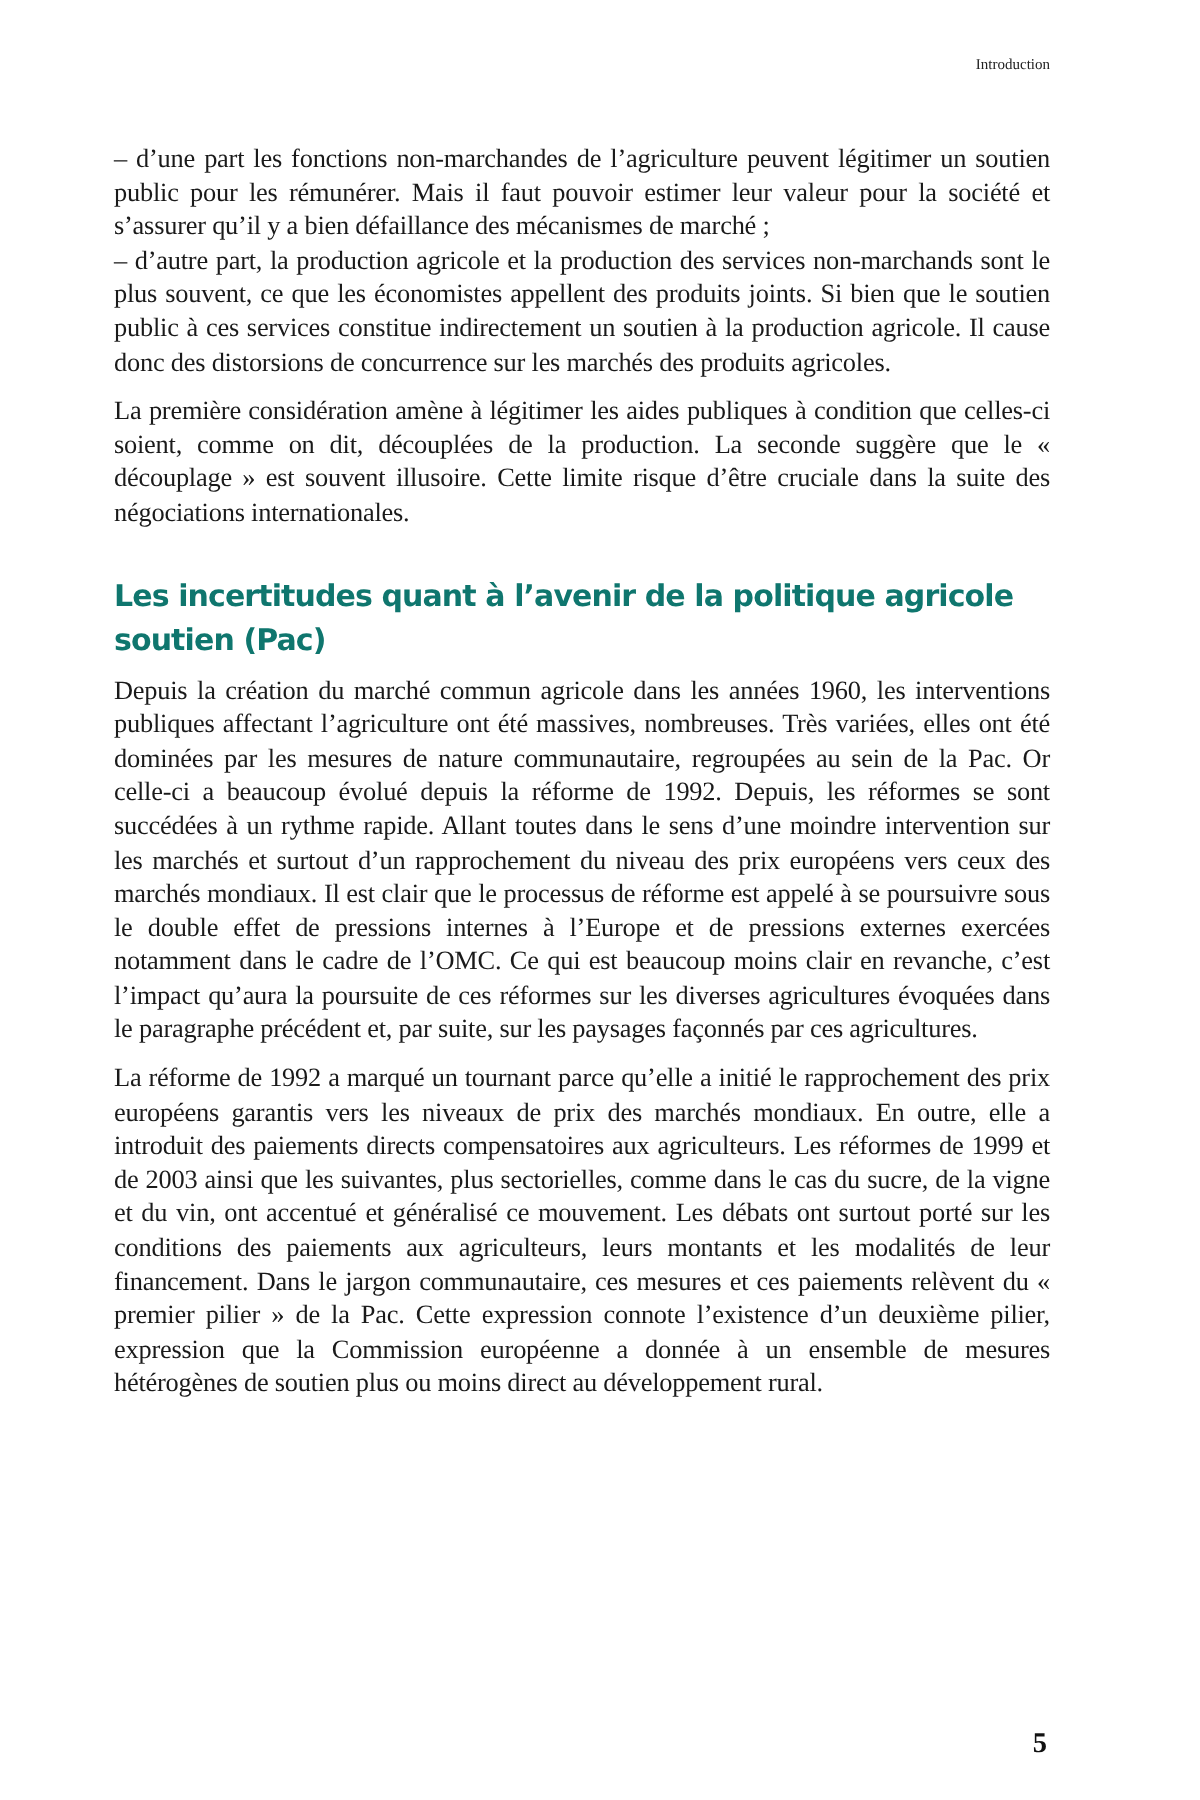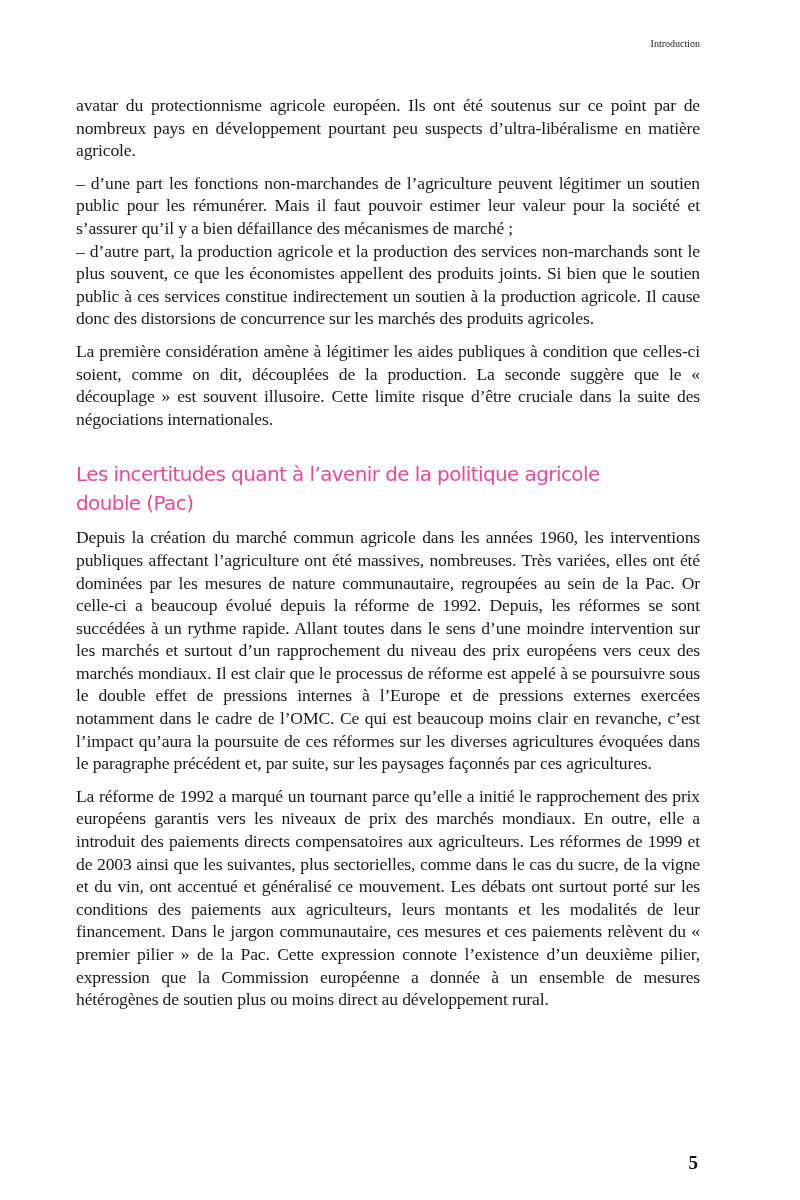--- a/index.html
+++ b/index.html
@@ -11,41 +11,40 @@
     .content {
       position: absolute; top: 94px; left: 76px; width: 624px;
       font-family: "Liberation Serif", serif; font-size: 17.6px; line-height: 22.6px;
       text-align: justify; letter-spacing: -0.15px;
     }
     .content p { margin: 0 0 10px 0; }
     .content p.tight { margin-bottom: 0; }
     .content p.item { margin: 0 0 0 0; }
     .section-title {
       font-family: "DejaVu Sans", sans-serif; font-size: 20px; line-height: 29px;
-      font-weight: normal; text-align: left; margin: 30px 0 8px 0; letter-spacing: -0.6px;
-      color: #ec4899;
+      font-weight: bold; text-align: left; margin: 30px 0 8px 0; letter-spacing: -0.6px;
+      color: #0f766e;
     }
     .page-number {
       position: absolute; top: 1152px; right: 102px;
       font-family: "Liberation Serif", serif; font-size: 19px; font-weight: bold; color: #111;
     }
   </style>
 </head>
 <body>
 
 <div class="running-head">Introduction</div>
 
 <div class="content">
-  <p>avatar du protectionnisme agricole européen. Ils ont été soutenus sur ce point par de nombreux pays en développement pourtant peu suspects d’ultra-libéralisme en matière agricole.</p>
   <p class="item">– d’une part les fonctions non-marchandes de l’agriculture peuvent légitimer un soutien public pour les rémunérer. Mais il faut pouvoir estimer leur valeur pour la société et s’assurer qu’il y a bien défaillance des mécanismes de marché ;</p>
   <p>– d’autre part, la production agricole et la production des services non-marchands sont le plus souvent, ce que les économistes appellent des produits joints. Si bien que le soutien public à ces services constitue indirectement un soutien à la production agricole. Il cause donc des distorsions de concurrence sur les marchés des produits agricoles.</p>
   <p>La première considération amène à légitimer les aides publiques à condition que celles-ci soient, comme on dit, découplées de la production. La seconde suggère que le « découplage » est souvent illusoire. Cette limite risque d’être cruciale dans la suite des négociations internationales.</p>
 
   <h2 class="section-title">
     <span>Les incertitudes quant à l’avenir de la politique agricole</span><br>
-    <span>double (Pac)</span>
+    <span>soutien (Pac)</span>
   </h2>
 
   <p>Depuis la création du marché commun agricole dans les années 1960, les interventions publiques affectant l’agriculture ont été massives, nombreuses. Très variées, elles ont été dominées par les mesures de nature communautaire, regroupées au sein de la Pac. Or celle-ci a beaucoup évolué depuis la réforme de 1992. Depuis, les réformes se sont succédées à un rythme rapide. Allant toutes dans le sens d’une moindre intervention sur les marchés et surtout d’un rapprochement du niveau des prix européens vers ceux des marchés mondiaux. Il est clair que le processus de réforme est appelé à se poursuivre sous le double effet de pressions internes à l’Europe et de pressions externes exercées notamment dans le cadre de l’OMC. Ce qui est beaucoup moins clair en revanche, c’est l’impact qu’aura la poursuite de ces réformes sur les diverses agricultures évoquées dans le paragraphe précédent et, par suite, sur les paysages façonnés par ces agricultures.</p>
   <p>La réforme de 1992 a marqué un tournant parce qu’elle a initié le rapprochement des prix européens garantis vers les niveaux de prix des marchés mondiaux. En outre, elle a introduit des paiements directs compensatoires aux agriculteurs. Les réformes de 1999 et de 2003 ainsi que les suivantes, plus sectorielles, comme dans le cas du sucre, de la vigne et du vin, ont accentué et généralisé ce mouvement. Les débats ont surtout porté sur les conditions des paiements aux agriculteurs, leurs montants et les modalités de leur financement. Dans le jargon communautaire, ces mesures et ces paiements relèvent du « premier pilier » de la Pac. Cette expression connote l’existence d’un deuxième pilier, expression que la Commission européenne a donnée à un ensemble de mesures hétérogènes de soutien plus ou moins direct au développement rural.</p>
 </div>
 
 <div class="page-number">5</div>
 
 </body></html>

